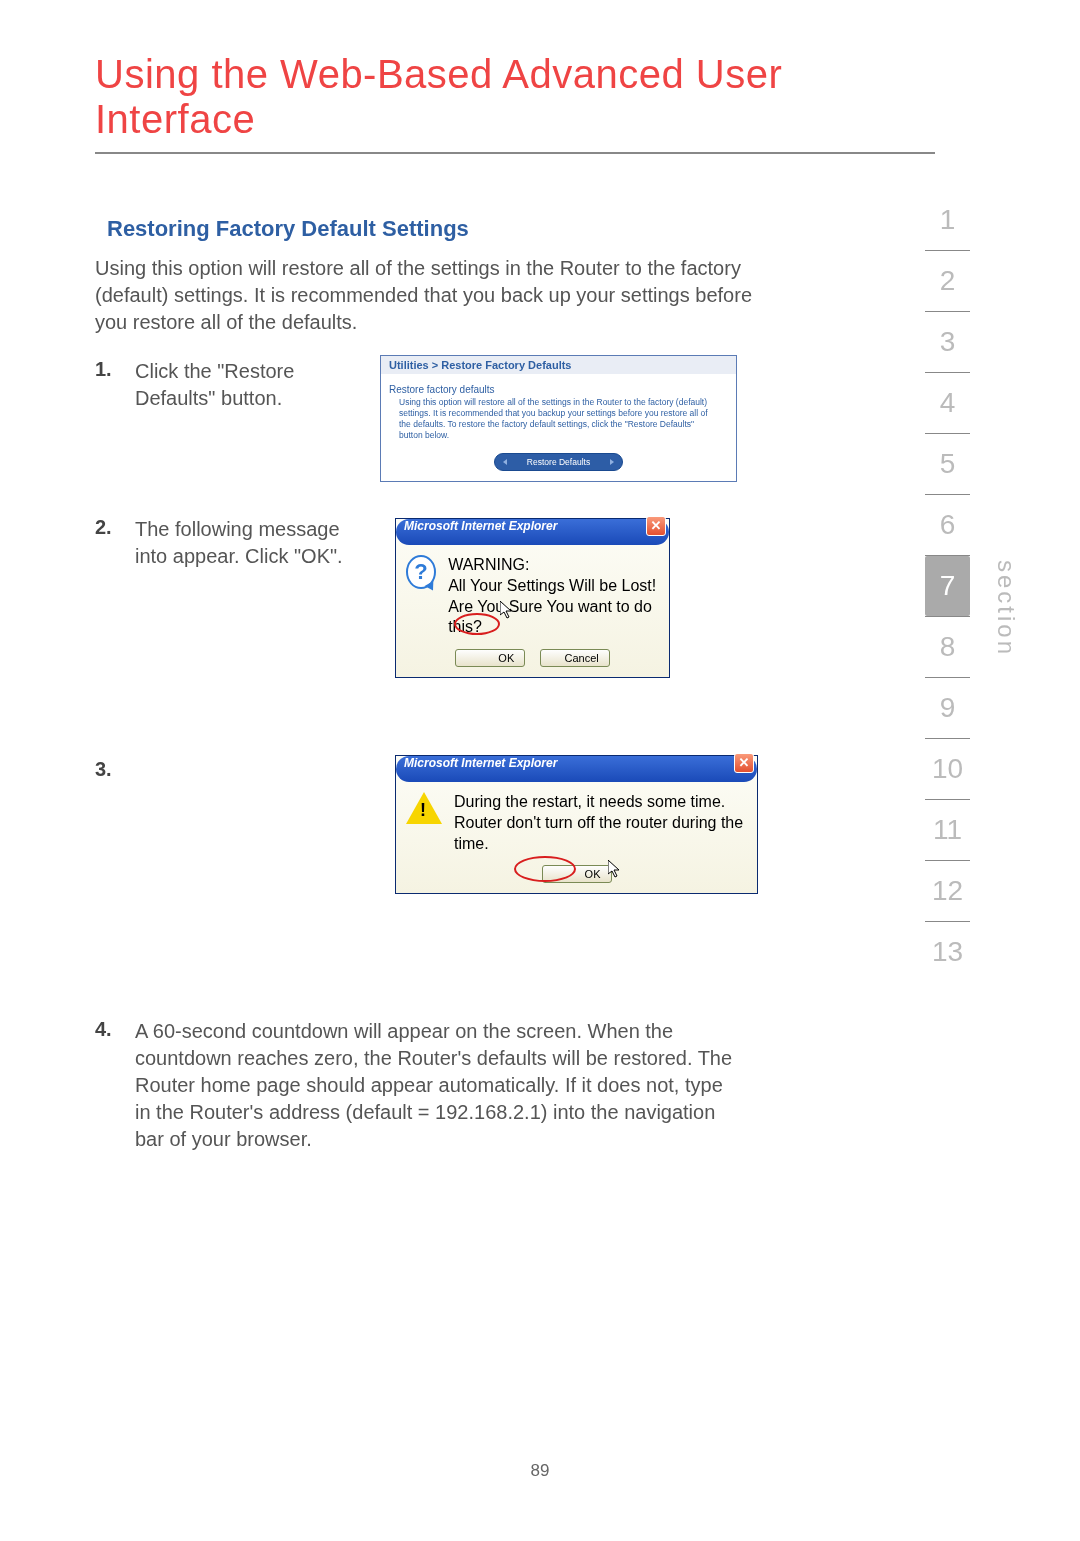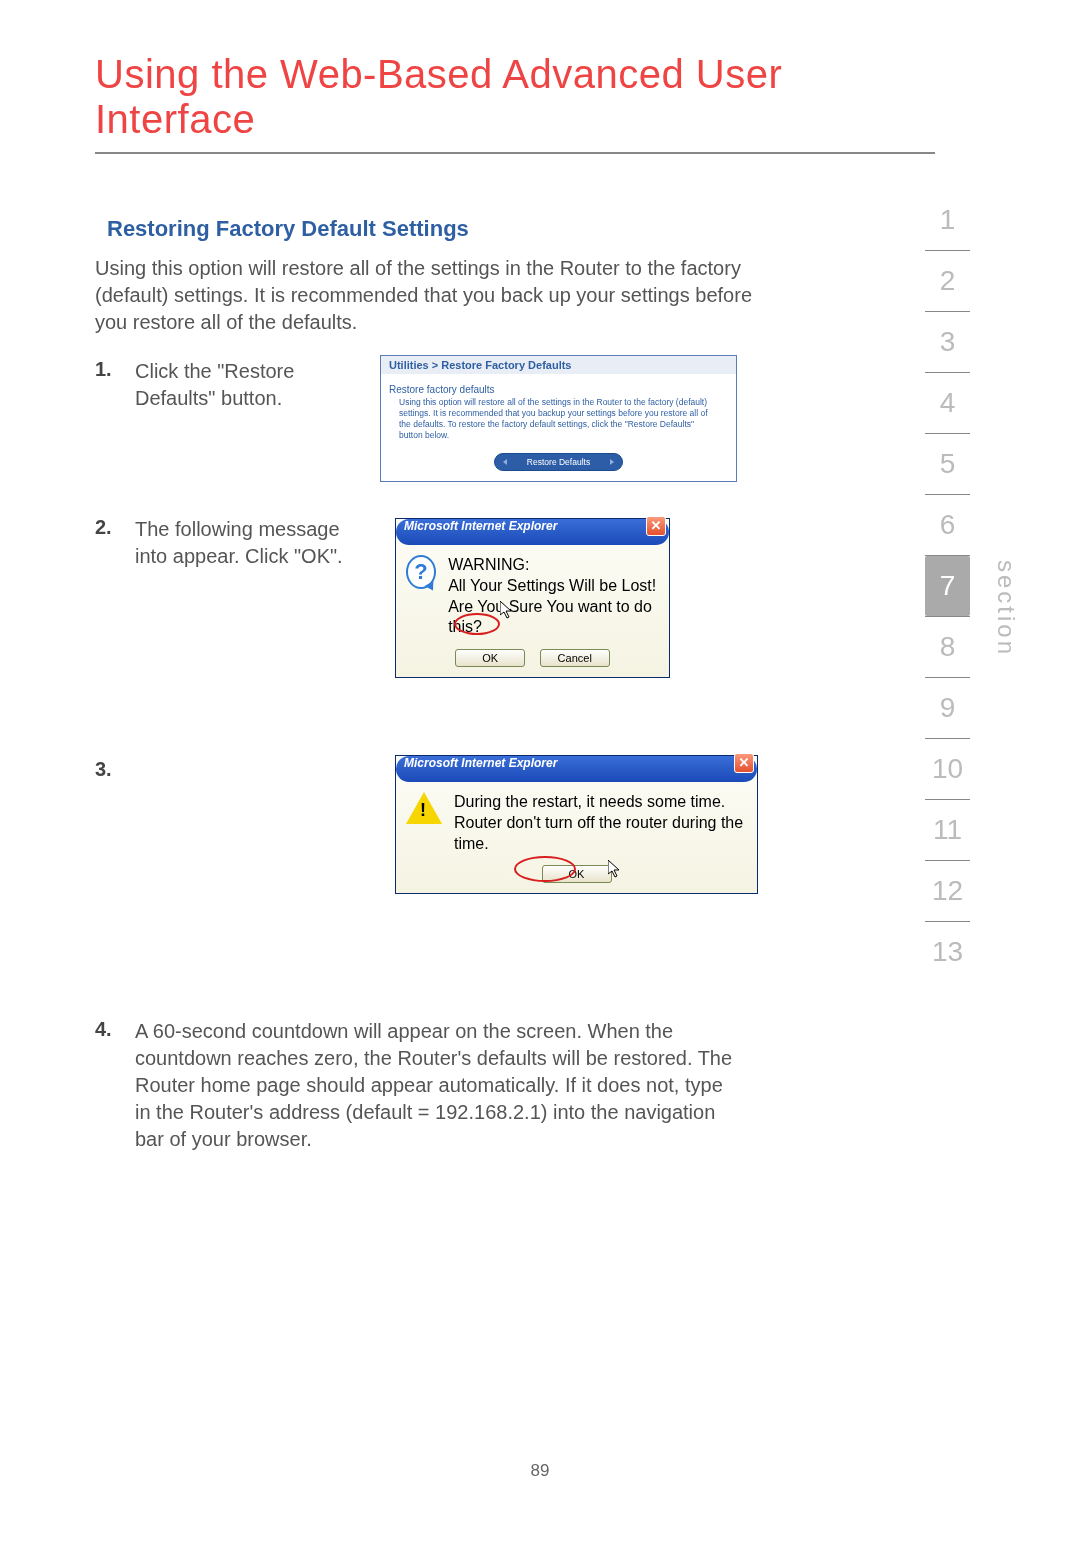--- a/index.html
+++ b/index.html
@@ -240,21 +240,21 @@
     color: #000;
     line-height: 1.3;
   }
   .ie-btnrow {
     text-align: center;
     padding: 4px 0 10px;
   }
   .win-btn {
     display: inline-block;
     min-width: 70px;
-    text-align: center;
+    text-align: right;
     font-size: 11px;
     color: #000;
     background: linear-gradient(#fefefe, #e8e3cb);
     border: 1px solid #7a8a55;
     border-radius: 3px;
     padding: 2px 10px;
     margin: 0 5px;
   }
   .ring {
     position: absolute;

